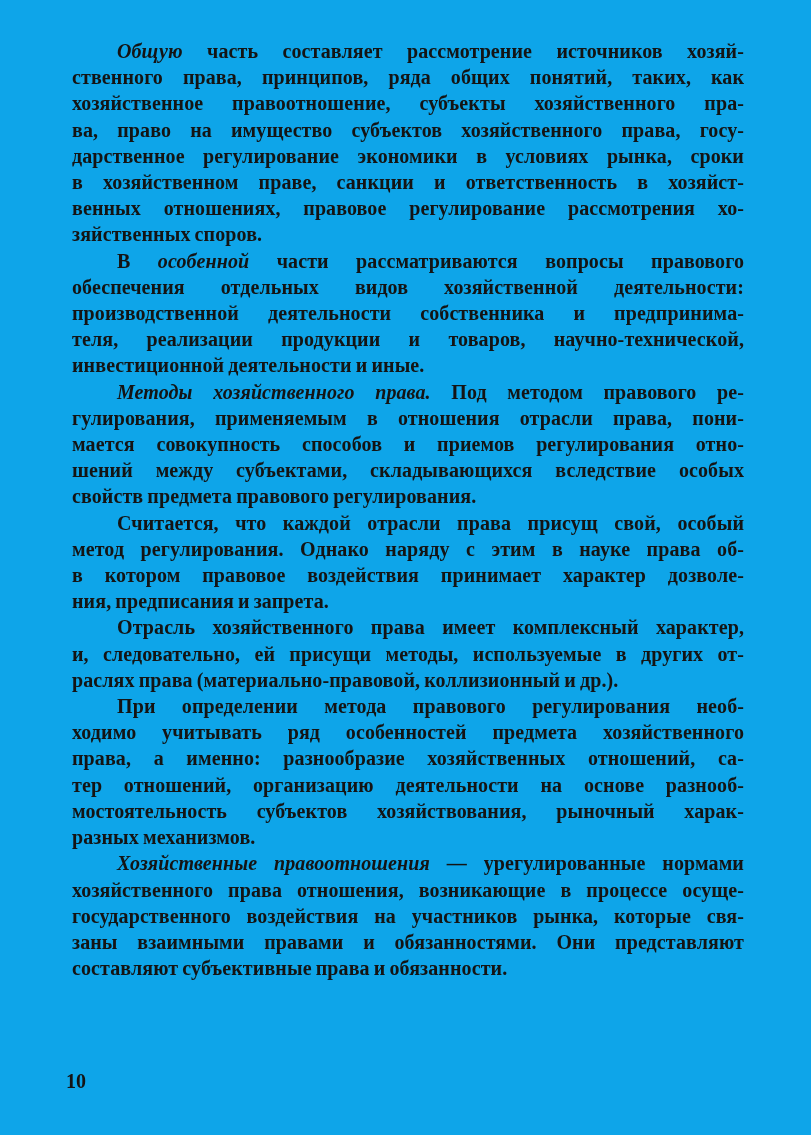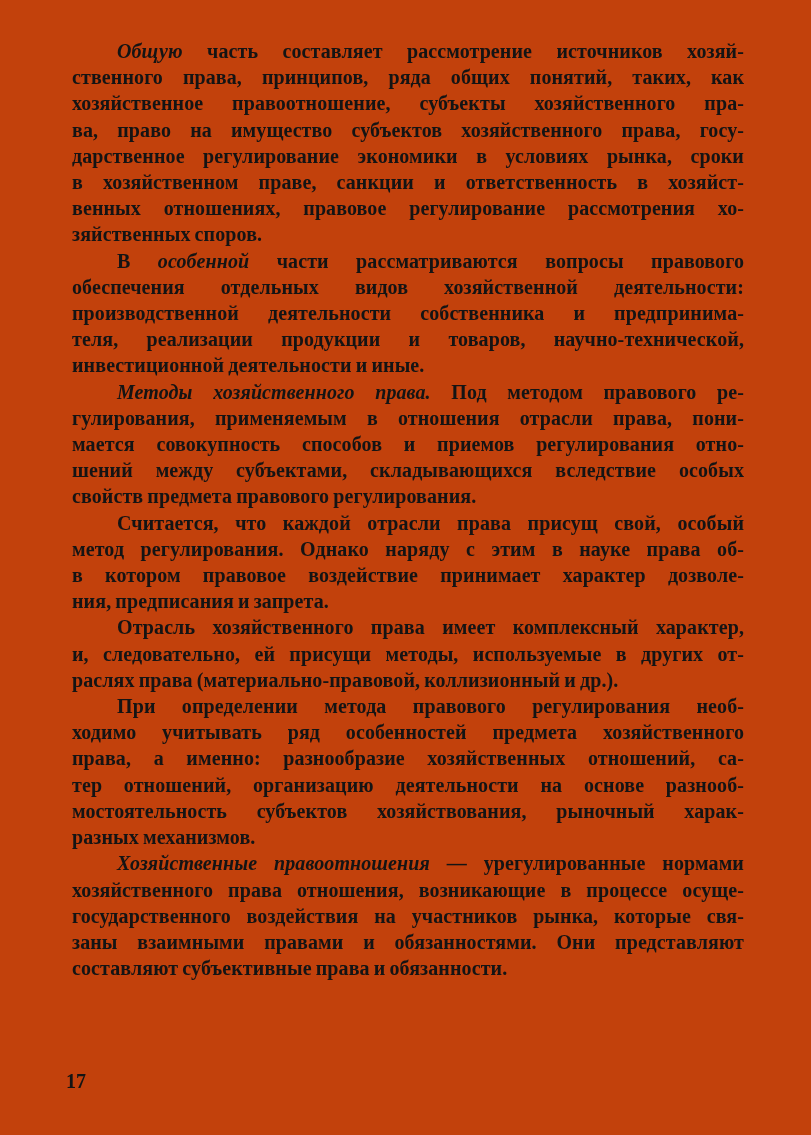--- a/index.html
+++ b/index.html
@@ -51,21 +51,21 @@
     left: 66px;
     top: 1070px;
     font-size: 20px;
     font-weight: 700;
     color: #141414;
   }
 </style>
 </head>
 <body>
 
-<div class="book-page" style="background: #c2410c; color: rgb(20, 20, 20);">
+<div class="book-page" style="background: #0ea5e9; color: rgb(20, 20, 20);">
   <div class="text-block">
       <div class="para">
         <div class="line first"><em>Общую</em><span> часть составляет рассмотрение источников хозяй-</span></div>
         <div class="line"><span>ственного права, принципов, ряда общих понятий, таких, как</span></div>
         <div class="line"><span>хозяйственное правоотношение, субъекты хозяйственного пра-</span></div>
         <div class="line"><span>ва, право на имущество субъектов хозяйственного права, госу-</span></div>
         <div class="line"><span>дарственное регулирование экономики в условиях рынка, сроки</span></div>
         <div class="line"><span>в хозяйственном праве, санкции и ответственность в хозяйст-</span></div>
         <div class="line"><span>венных отношениях, правовое регулирование рассмотрения хо-</span></div>
         <div class="line last"><span>зяйственных споров.</span></div>
@@ -80,21 +80,21 @@
       <div class="para">
         <div class="line first"><em>Методы хозяйственного права.</em><span> Под методом правового ре-</span></div>
         <div class="line"><span>гулирования, применяемым в отношения отрасли права, пони-</span></div>
         <div class="line"><span>мается совокупность способов и приемов регулирования отно-</span></div>
         <div class="line"><span>шений между субъектами, складывающихся вследствие особых</span></div>
         <div class="line last"><span>свойств предмета правового регулирования.</span></div>
       </div>
       <div class="para">
         <div class="line first"><span>Считается, что каждой отрасли права присущ свой, особый</span></div>
         <div class="line"><span>метод регулирования. Однако наряду с этим в науке права об-</span></div>
-        <div class="line"><span>в котором правовое воздействие принимает характер дозволе-</span></div>
+        <div class="line"><span>в котором правовое воздействия принимает характер дозволе-</span></div>
         <div class="line last"><span>ния, предписания и запрета.</span></div>
       </div>
       <div class="para">
         <div class="line first"><span>Отрасль хозяйственного права имеет комплексный характер,</span></div>
         <div class="line"><span>и, следовательно, ей присущи методы, используемые в других от-</span></div>
         <div class="line last"><span>раслях права (материально-правовой, коллизионный и др.).</span></div>
       </div>
       <div class="para">
         <div class="line first"><span>При определении метода правового регулирования необ-</span></div>
         <div class="line"><span>ходимо учитывать ряд особенностей предмета хозяйственного</span></div>
@@ -104,14 +104,14 @@
         <div class="line last"><span>разных механизмов.</span></div>
       </div>
       <div class="para">
         <div class="line first"><em>Хозяйственные правоотношения</em><span> — урегулированные нормами</span></div>
         <div class="line"><span>хозяйственного права отношения, возникающие в процессе осуще-</span></div>
         <div class="line"><span>государственного воздействия на участников рынка, которые свя-</span></div>
         <div class="line"><span>заны взаимными правами и обязанностями. Они представляют</span></div>
         <div class="line last"><span>составляют субъективные права и обязанности.</span></div>
       </div>
     </div>
-  <div class="page-number">17</div>
+  <div class="page-number">10</div>
 </div>
 
 </body></html>

